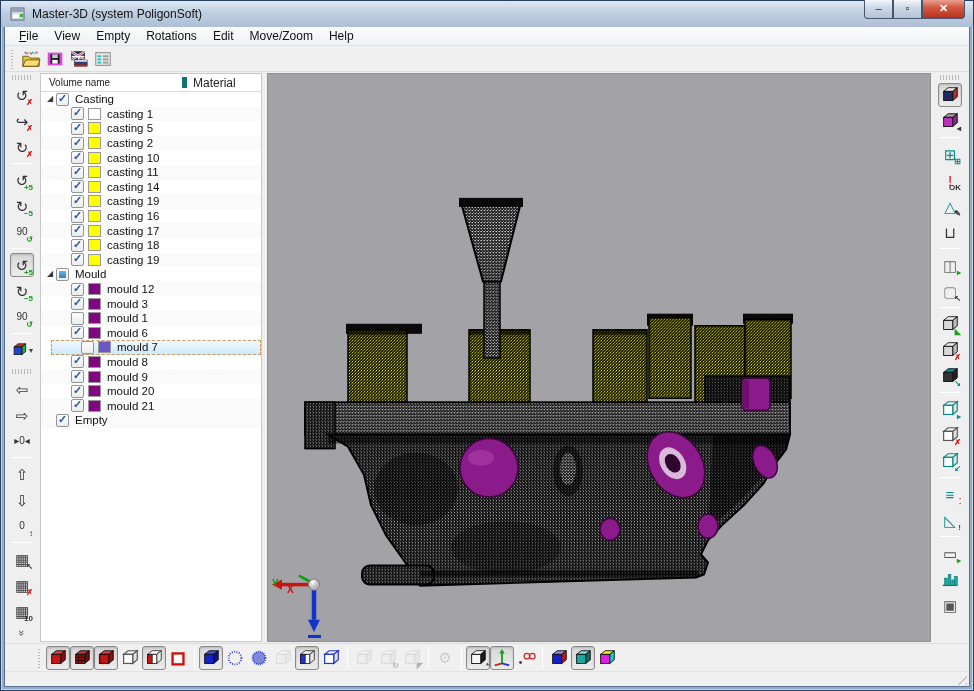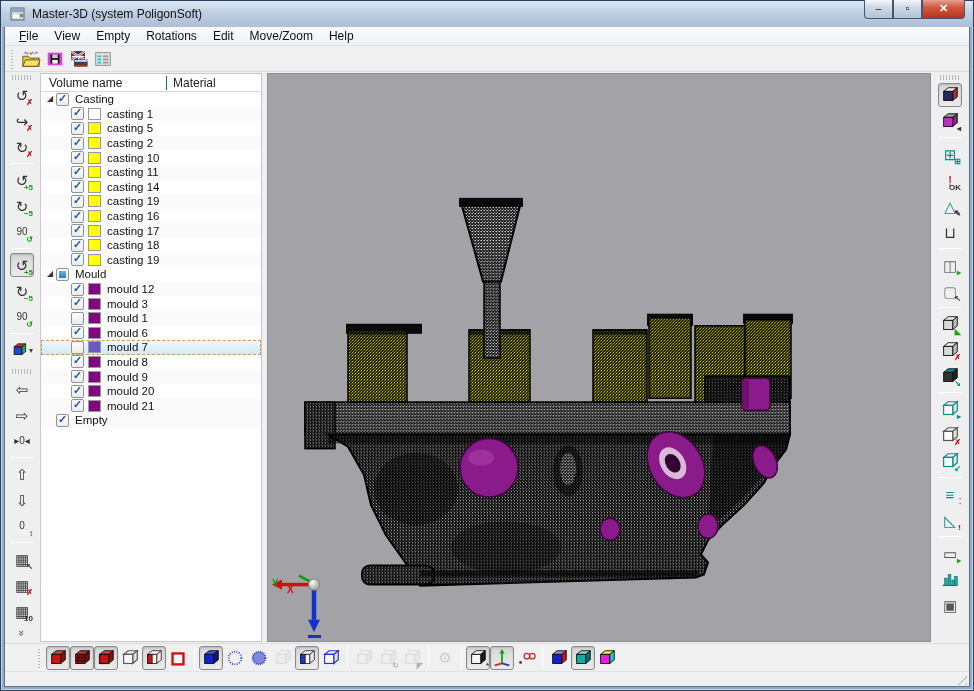--- a/index.html
+++ b/index.html
@@ -41,26 +41,26 @@
   .spacer{flex:1;}
   .overflow{transform:rotate(90deg);font-size:11px;color:#555;margin-bottom:4px;}
   
   .panel{width:222px;background:#fff;border:1px solid #c8c8c8;display:flex;flex-direction:column;margin:1px 0 1px 1px;}
   .panel-h{height:18px;background:linear-gradient(#f4f4f4,#e6e7e9);border-bottom:1px solid #d5d5d5;display:flex;align-items:center;padding:0 4px 0 6px;}
   .panel-title{flex:1;font-size:11.5px;color:#222;}
   .float-ic{width:10px;height:9px;border:1px solid #444;position:relative;margin-right:6px;background:#fff;}
   .float-ic:after{content:"";position:absolute;left:-3px;bottom:-3px;width:5px;height:4px;border:1px solid #444;background:#fff;}
   .close-ic{font-size:12px;font-weight:bold;color:#333;line-height:1;}
   .colhead{height:18px;display:flex;border-bottom:1px solid #d9d9d9;align-items:center;}
-  .colhead .c1{width:126px;padding-left:8px;font-size:12px;color:#222;border-right:1px solid #0f766e;}
+  .colhead .c1{width:146px;padding-left:8px;font-size:10px;color:#222;border-right:5px solid #0f766e;}
   .colhead .c2{flex:1;padding-left:6px;font-size:12px;color:#222;}
   .rows{flex:1;overflow:hidden;}
   .trow{height:14.6px;display:flex;align-items:center;font-size:11.5px;color:#111;position:relative;}
   .trow.alt{background:#fafafa;}
-  .trow.sel{background:linear-gradient(#f3f9fe,#cde8f7);outline:1px dashed #cf9a5f;outline-offset:-1px;}
+  .trow.sel{background:linear-gradient(#f3f9fe,#cde8f7);outline:1px dashed #cf9a5f;outline-offset:-1px;margin-left:10px;}
   .arrow{width:9px;font-size:8px;color:#3c3c3c;margin-left:6px;line-height:1;}
   .cb{width:13px;height:13px;border:1px solid #8e9499;border-radius:2px;background:linear-gradient(#fdfdfd,#ececec);display:flex;align-items:center;justify-content:center;flex:none;}
   .cb .tick{font-size:11px;font-weight:bold;color:#2c5aa0;line-height:1;transform:translateY(-1px);}
   .cb .part{width:7px;height:7px;background:linear-gradient(#63b5e8,#2f7fc0);}
   .swatch{width:13px;height:12px;border:1px solid #9a9a9a;margin-left:4px;flex:none;}
   .tlabel{margin-left:6px;white-space:nowrap;}
   .splitter{width:5px;background:#efefef;}
   
   .viewport{flex:1;background:#a3a3a7;border:1px solid #8e9096;margin:1px 0;position:relative;min-width:0;}
   .viewport svg{position:absolute;inset:0;width:100%;height:100%;}

